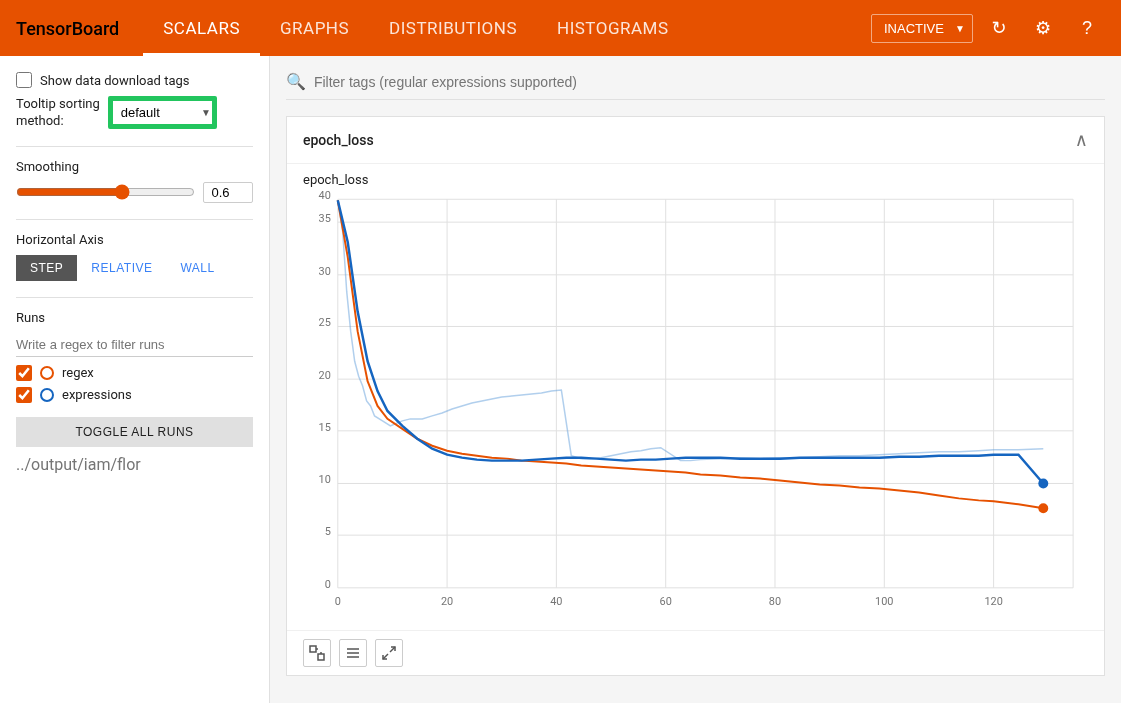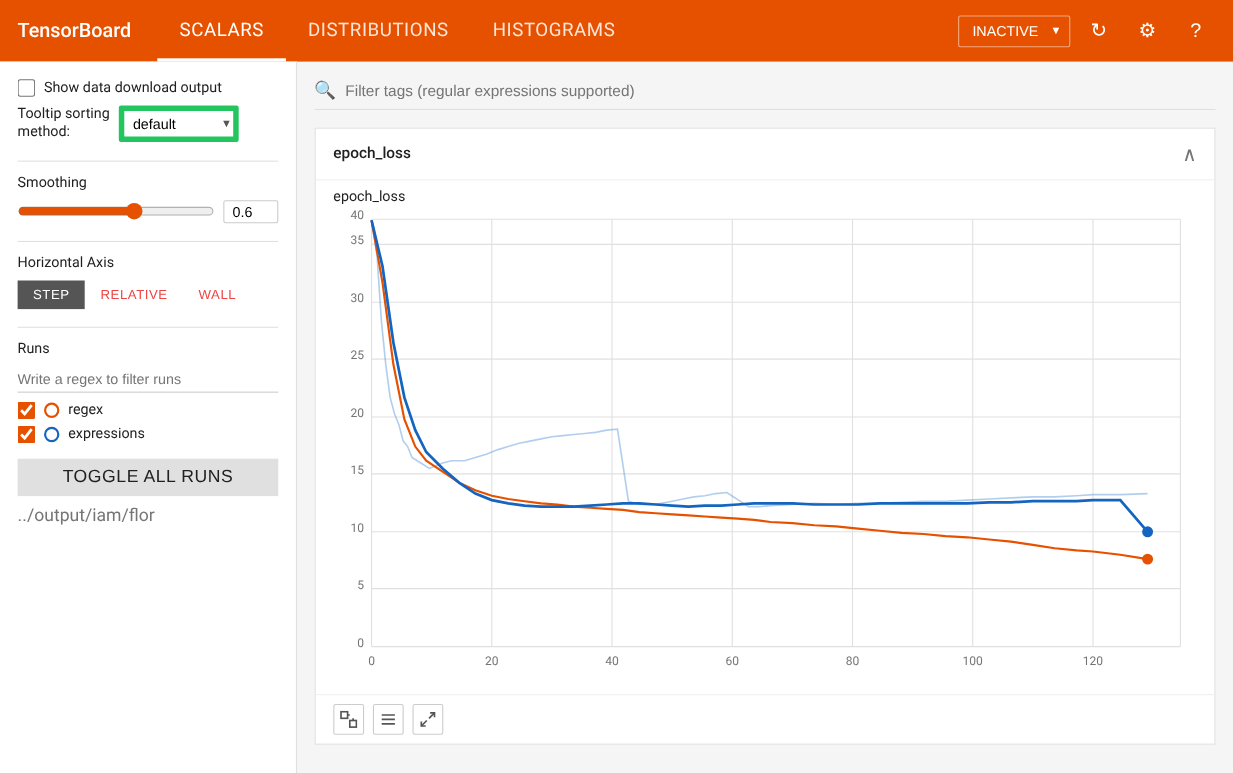--- a/index.html
+++ b/index.html
@@ -10,21 +10,21 @@
       background: #E65100;
       height: 56px;
       display: flex;
       align-items: center;
       padding: 0 16px;
       color: white;
     }
     .header-logo {
       font-size: 18px;
       font-weight: 500;
-      color: #ffffff;
+      color: #000000;
       margin-right: 24px;
     }
     .header-nav {
       display: flex;
       gap: 0;
       flex: 1;
     }
     .nav-item {
       color: rgba(255,255,255,0.85);
       font-size: 17px;
@@ -200,21 +200,21 @@
       background: #757575;
       color: white;
       text-transform: uppercase;
       letter-spacing: 0.5px;
     }
     .axis-btn.active {
       background: #555;
     }
     .axis-btn.inactive {
       background: transparent;
-      color: #ef4444;
+      color: #3b82f6;
     }
     .runs-filter-input {
       width: 100%;
       border: none;
       border-bottom: 1px solid #ccc;
       padding: 4px 0;
       font-size: 13px;
       outline: none;
       margin-bottom: 8px;
     }
@@ -239,21 +239,21 @@
     }
     .run-label {
       font-size: 13px;
       color: #212121;
     }
     .toggle-all-btn {
       width: 100%;
       padding: 8px;
       background: #e0e0e0;
       border: none;
-      font-size: 16px;
+      font-size: 12px;
       font-weight: 500;
       letter-spacing: 0.5px;
       text-transform: uppercase;
       color: #212121;
       cursor: pointer;
       margin-top: 8px;
     }
     .path-label {
       font-size: 16px;
       color: #757575;
@@ -343,20 +343,21 @@
       font-size: 14px;
     }
   </style>
 </head>
 <body>
 
 <header class="header">
   <div class="header-logo">TensorBoard</div>
   <nav class="header-nav">
     <div class="nav-item active">SCALARS</div>
+    <div class="nav-item">GRAPHS</div>
     <div class="nav-item">DISTRIBUTIONS</div>
     <div class="nav-item">HISTOGRAMS</div>
   </nav>
   <div class="header-actions">
     <div class="select-wrapper">
       <select class="inactive-select">
         <option>INACTIVE</option>
         <option>ACTIVE</option>
       </select>
       <span class="select-arrow">▼</span>
@@ -366,21 +367,21 @@
     <button class="header-icon-btn">?</button>
   </div>
 </header>
 
 <div class="main">
 
   <aside class="sidebar">
     <div class="sidebar-section">
       <div class="checkbox-row">
         <input type="checkbox" style="">
-        <label>Show data download output</label>
+        <label>Show data download tags</label>
       </div>
       <div class="tooltip-row">
         <span class="tooltip-label" style="white-space:pre-line;">Tooltip sorting
 method:</span>
         <div class="dropdown-wrapper">
           <select class="dropdown-select">
             <option>default</option>
             <option>ascending</option>
             <option>descending</option>
             <option>nearest</option>

